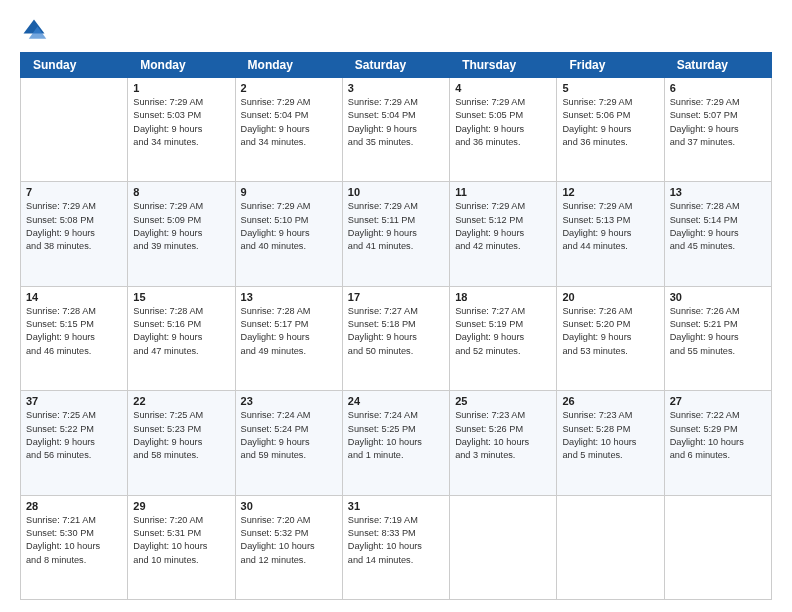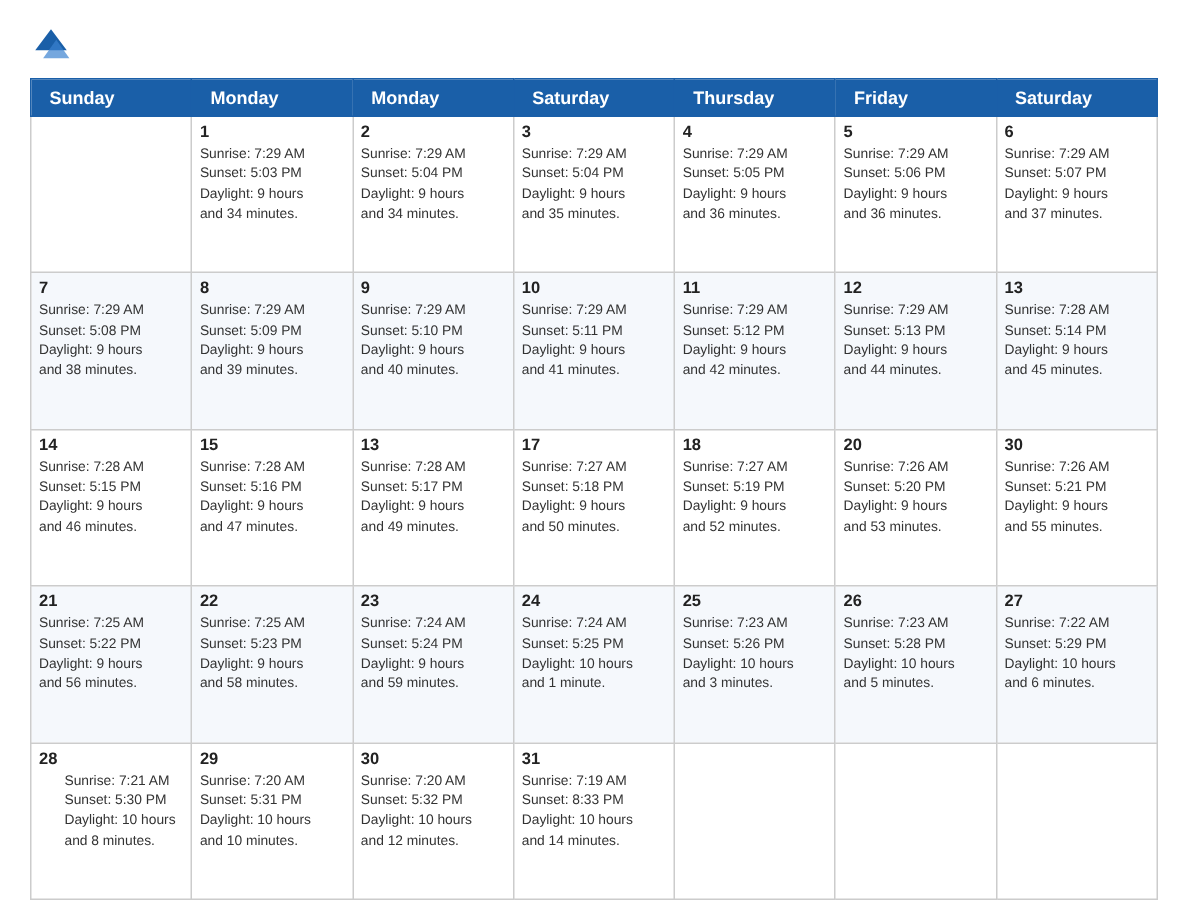--- a/index.html
+++ b/index.html
@@ -281,21 +281,21 @@
           <td>
             <span class="day-num">30</span>
             <div class="day-info" style="white-space: pre-line;">Sunrise: 7:26 AM
 Sunset: 5:21 PM
 Daylight: 9 hours
 and 55 minutes.</div>
           </td>
         </tr>
         <tr>
           <td>
-            <span class="day-num">21</span>
+            <span class="day-num">37</span>
             <div class="day-info" style="white-space: pre-line;">Sunrise: 7:25 AM
 Sunset: 5:22 PM
 Daylight: 9 hours
 and 56 minutes.</div>
           </td>
           <td>
             <span class="day-num">22</span>
             <div class="day-info" style="white-space: pre-line;">Sunrise: 7:25 AM
 Sunset: 5:23 PM
 Daylight: 9 hours
@@ -333,21 +333,21 @@
             <span class="day-num">27</span>
             <div class="day-info" style="white-space: pre-line;">Sunrise: 7:22 AM
 Sunset: 5:29 PM
 Daylight: 10 hours
 and 6 minutes.</div>
           </td>
         </tr>
         <tr>
           <td>
             <span class="day-num">28</span>
-            <div class="day-info" style="white-space: pre-line; margin-left: 17px;">Sunrise: 7:21 AM
+            <div class="day-info" style="white-space: pre-line;">Sunrise: 7:21 AM
 Sunset: 5:30 PM
 Daylight: 10 hours
 and 8 minutes.</div>
           </td>
           <td>
             <span class="day-num">29</span>
             <div class="day-info" style="white-space: pre-line;">Sunrise: 7:20 AM
 Sunset: 5:31 PM
 Daylight: 10 hours
 and 10 minutes.</div>

